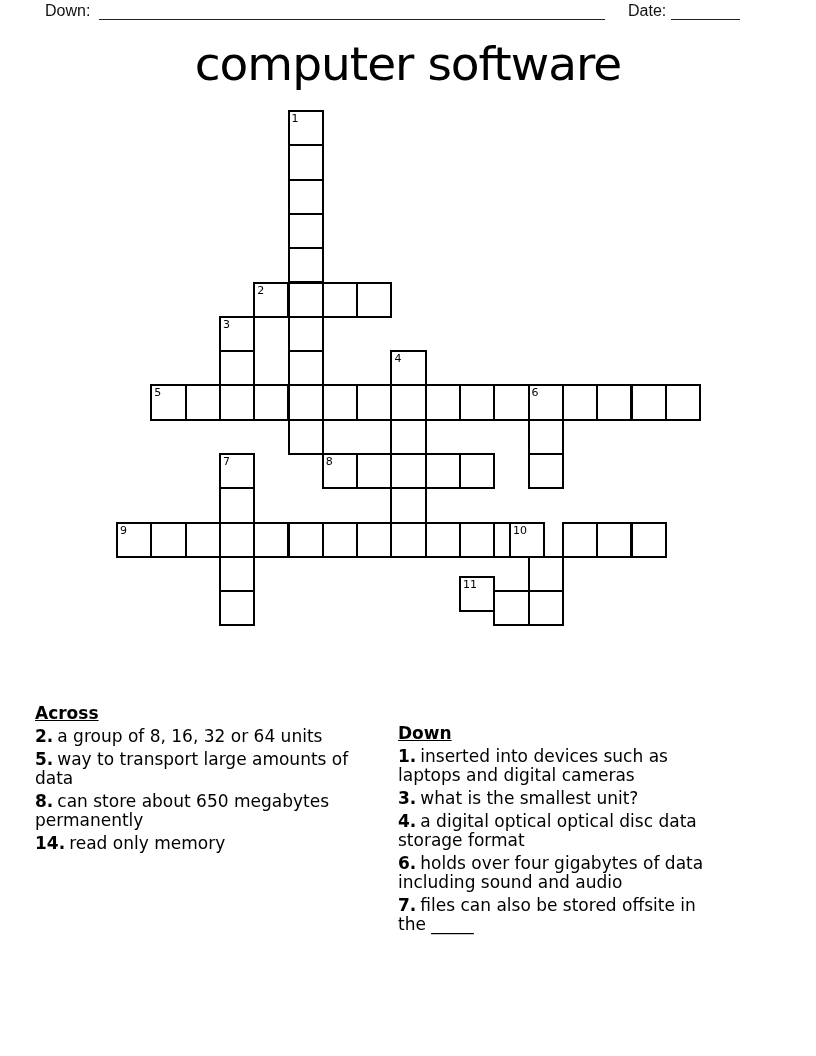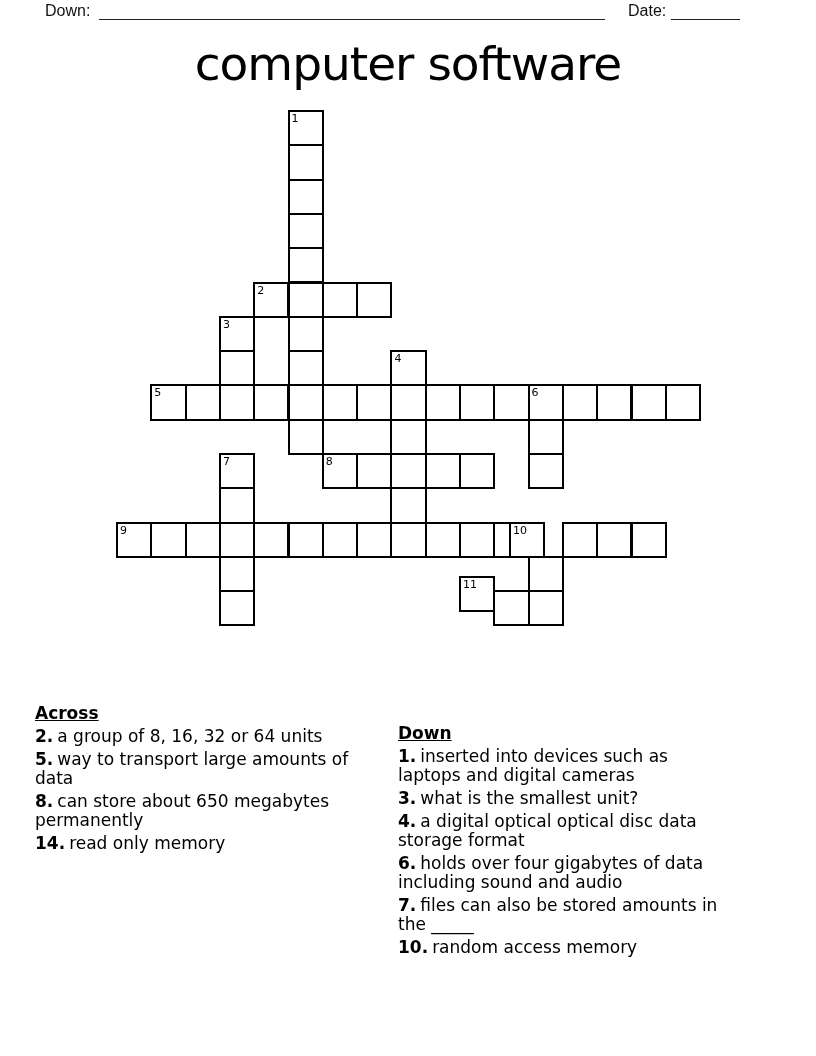--- a/index.html
+++ b/index.html
@@ -151,16 +151,15 @@
     </div>
 </div>
 
 <div id="down-col" class="clue-col">
   <div class="clue-heading">Down</div>
   <div>
       <div class="clue"><span class="cnum">1.</span><span>inserted into devices such as laptops and digital cameras</span></div>
       <div class="clue"><span class="cnum">3.</span><span>what is the smallest unit?</span></div>
       <div class="clue"><span class="cnum">4.</span><span>a digital optical optical disc data storage format</span></div>
       <div class="clue"><span class="cnum">6.</span><span>holds over four gigabytes of data including sound and audio</span></div>
-      <div class="clue"><span class="cnum">7.</span><span>files can also be stored amounts in the _____</span></div>
-      <div class="clue"><span class="cnum">10.</span><span>random access memory</span></div>
+      <div class="clue"><span class="cnum">7.</span><span>files can also be stored offsite in the _____</span></div>
     </div>
 </div>
 
 </body></html>

